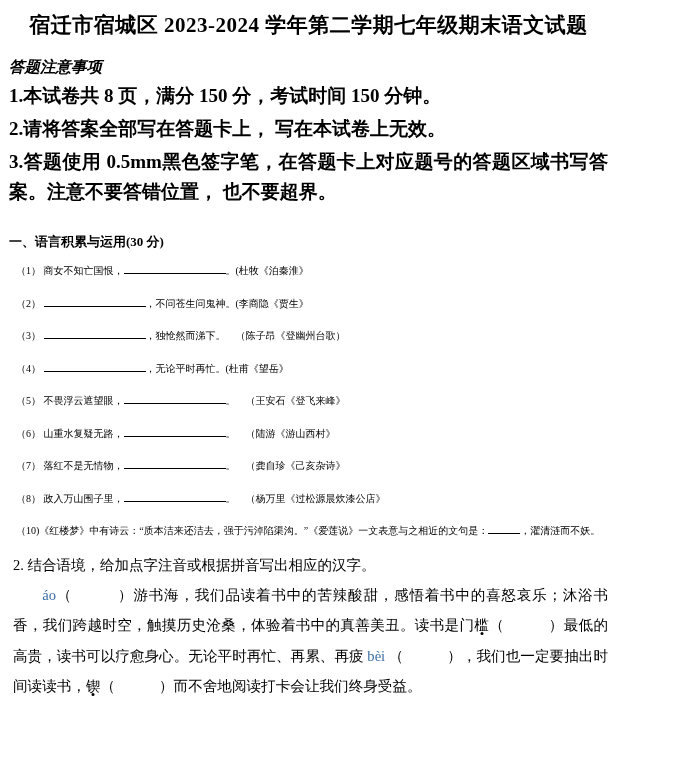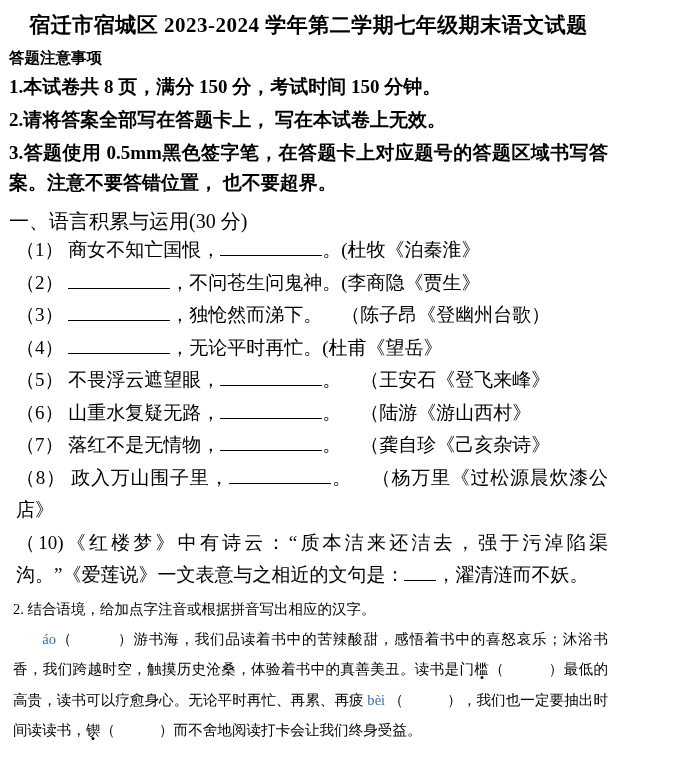--- a/index.html
+++ b/index.html
@@ -24,47 +24,48 @@
   }
   .title {
     margin: 2px 0 0 0;
     font-size: 21px;
     line-height: 30px;
     font-weight: 700;
     text-align: center;
     letter-spacing: 0.5px;
   }
   .notice-heading {
-    margin-top: 7px;
+    margin-top: 16px;
     font-size: 15.5px;
     line-height: 22px;
     font-weight: 700;
+    font-style: italic;
   }
   .notice-item {
     margin-top: 3px;
     font-size: 19px;
     line-height: 30px;
     font-weight: 700;
     text-align: justify;
   }
   .section-heading {
-    margin-top: 10px;
-    font-size: 20px;
+    margin-top: 22px;
+    font-size: 13px;
     line-height: 26px;
-    font-weight: 400;
+    font-weight: 700;
   }
   .q-stem {
     margin: 5px 0 0 4px;
     font-size: 14.5px;
     line-height: 25px;
     font-weight: 400;
   }
   .dictation-list { margin-left: 7px; }
   .dictation-item {
-    font-size: 19px;
+    font-size: 10px;
     line-height: 32.5px;
     text-align: justify;
   }
   .blank {
     display: inline-block;
     border-bottom: 1px solid #000;
     height: 14px;
     vertical-align: baseline;
   }
   .blank.lg { width: 102px; }

